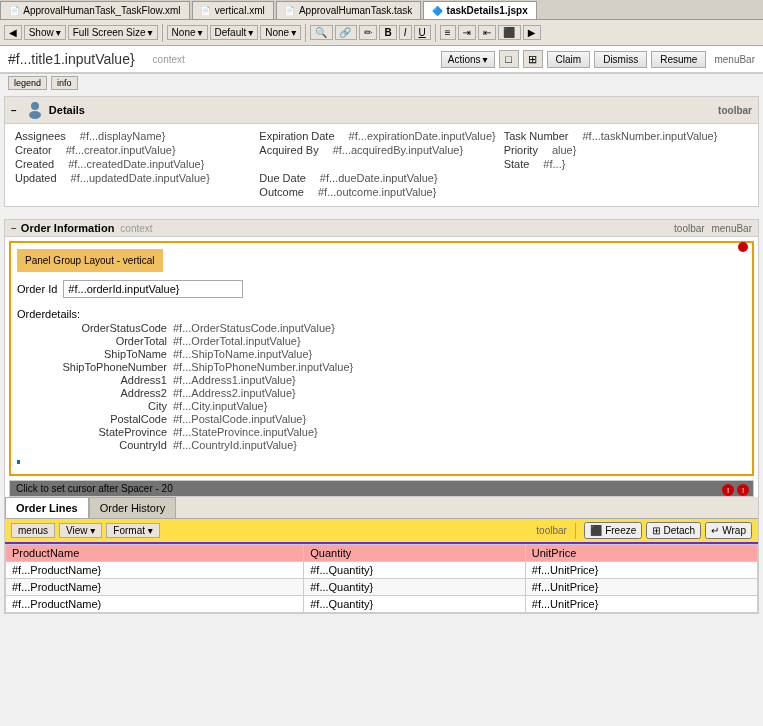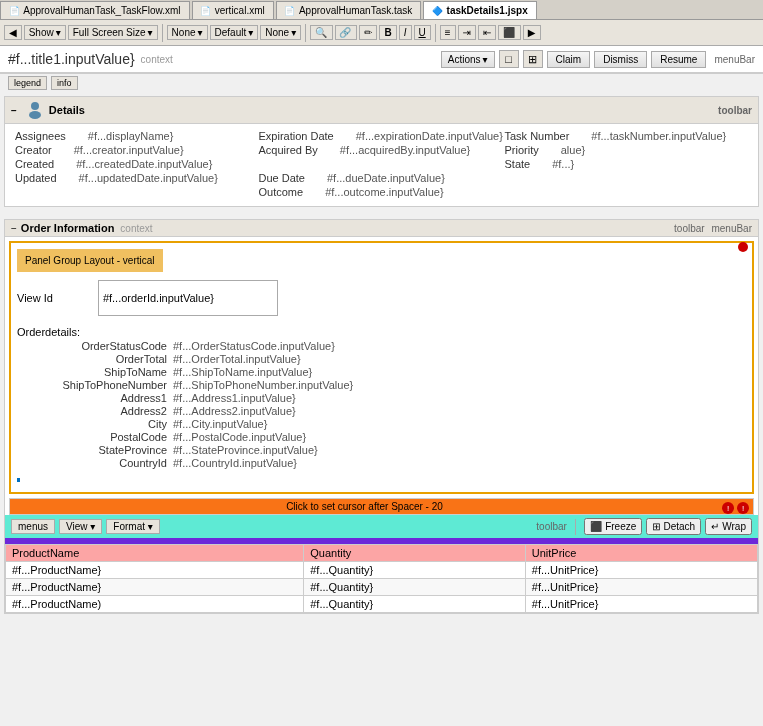--- a/index.html
+++ b/index.html
@@ -13,63 +13,63 @@
 
     
     .toolbar-row { background: #e8e4dc; border-bottom: 1px solid #aaa; padding: 2px 4px; display: flex; align-items: center; gap: 2px; height: 26px; }
     .toolbar-btn { background: #e8e4dc; border: 1px solid #aaa; padding: 1px 4px; font-size: 10px; cursor: pointer; display: flex; align-items: center; gap: 2px; }
     .toolbar-sep { width: 1px; background: #aaa; height: 18px; margin: 0 2px; }
     .bold { font-weight: bold; }
     .italic { font-style: italic; }
     .underline { text-decoration: underline; }
 
     
-    .page-header { background: white; border-bottom: 1px solid #ccc; padding: 4px 8px; display: flex; align-items: center; gap: 6px; }
+    .page-header { background: white; border-bottom: 1px solid #ccc; padding: 4px 8px; display: flex; align-items: center; gap: 18px; }
     .page-title { font-size: 14px; color: #333; }
     .context-label { color: #999; font-size: 10px; }
     .header-actions { margin-left: auto; display: flex; align-items: center; gap: 4px; }
     .action-btn { background: linear-gradient(to bottom, #f5f5f5, #e0e0e0); border: 1px solid #aaa; padding: 2px 8px; font-size: 10px; cursor: pointer; }
     .action-dropdown { background: linear-gradient(to bottom, #f5f5f5, #e0e0e0); border: 1px solid #aaa; padding: 2px 6px; font-size: 10px; cursor: pointer; display: flex; align-items: center; gap: 2px; }
     .sep-line { border: none; border-top: 1px solid #ccc; width: 100%; }
     .legend-info { padding: 2px 8px; display: flex; gap: 4px; }
     .legend-btn { background: #e8e4dc; border: 1px solid #aaa; padding: 1px 5px; font-size: 9px; cursor: pointer; }
 
     
     .section { margin: 4px; background: white; border: 1px solid #ccc; }
     .section-header { background: #e8e4dc; padding: 3px 6px; display: flex; align-items: center; gap: 4px; font-weight: bold; font-size: 11px; border-bottom: 1px solid #ccc; }
     .section-toolbar { margin-left: auto; color: #666; font-size: 10px; }
     .section-body { padding: 6px 10px; }
-    .detail-row { display: flex; gap: 22px; align-items: flex-start; margin-bottom: 2px; }
+    .detail-row { display: flex; gap: 14px; align-items: flex-start; margin-bottom: 2px; }
     .detail-label { color: #333; font-weight: normal; white-space: nowrap; }
     .field-val { color: #555; }
 
     
     .order-section { margin: 4px; border: 1px solid #ccc; background: white; }
     .order-header { background: #e8e4dc; padding: 2px 6px; display: flex; align-items: center; font-size: 11px; border-bottom: 1px solid #ccc; }
     .order-header-text { font-weight: bold; }
     .context-text { color: #999; font-size: 10px; margin-left: 6px; }
     .order-toolbar { margin-left: auto; color: #666; font-size: 10px; }
     .order-id-row { display: flex; align-items: center; gap: 6px; padding: 2px 0; }
     .order-id-label { font-size: 11px; }
-    .order-id-input { border: 1px solid #aaa; padding: 11px 4px; width: 180px; font-size: 11px; background: white; margin-left: 39px; }
+    .order-id-input { border: 1px solid #aaa; padding: 2px 4px; width: 180px; font-size: 11px; background: white; }
 
     .order-details-section { padding: 4px 0; }
     .order-details-label { font-size: 11px; margin-bottom: 2px; }
     .order-table { padding: 0 0 0 20px; }
     .order-row { display: flex; margin-bottom: 1px; }
     .order-row-label { text-align: right; width: 130px; margin-right: 6px; color: #333; font-size: 11px; }
     .order-row-value { color: #555; font-size: 11px; }
 
     
     .order-tabs { display: flex; background: #e8e4dc; border-bottom: 1px solid #aaa; }
     .order-tab { padding: 4px 10px; font-size: 11px; cursor: pointer; border: 1px solid #aaa; border-bottom: none; background: #d0ccc0; }
     .order-tab.active { background: white; font-weight: bold; }
 
     
-    .table-toolbar { display: flex; align-items: center; gap: 4px; padding: 3px 6px; background: #5eead4; border-bottom: 6px solid #6d28d9; }
+    .table-toolbar { display: flex; align-items: center; gap: 4px; padding: 3px 6px; background: #fde047; border-bottom: 2px solid #6d28d9; }
     .table-toolbar-btn { background: #e8e4dc; border: 1px solid #aaa; padding: 1px 6px; font-size: 10px; cursor: pointer; }
     .table-toolbar-sep { width: 1px; height: 16px; background: #aaa; margin: 0 4px; }
     .table-spacer { flex: 1; }
     .freeze-btn { font-size: 10px; cursor: pointer; padding: 1px 4px; }
     .detach-btn { font-size: 10px; cursor: pointer; padding: 1px 4px; }
     .wrap-btn { font-size: 10px; cursor: pointer; padding: 1px 4px; }
 
     
     .data-table { width: 100%; border-collapse: collapse; font-size: 11px; }
     .data-table th { background: #fca5a5; border: 1px solid #ccc; padding: 2px 6px; text-align: left; font-weight: normal; }
@@ -272,21 +272,21 @@
       <span style="margin-left:4px;">menuBar</span>
     </span>
   </div>
 
   <div style="margin:4px;border:2px solid #e8a000;padding:6px;position:relative;">
     <div style="position:absolute;top:-1px;right:4px;width:10px;height:10px;background:#c00;border-radius:50%;"></div>
     <div style="background:#f0c060;padding:6px 8px;font-size:10px;display:inline-block;margin-bottom:6px;">Panel Group Layout - vertical</div>
 
     
     <div class="order-id-row">
-      <span class="order-id-label">View Id</span>
+      <span class="order-id-label">Order Id</span>
       <input type="text" class="order-id-input" value="#f...orderId.inputValue}" style="">
     </div>
 
     <div style="height:4px;"></div>
 
     
     <div class="order-details-section">
       <div class="order-details-label">Orderdetails:</div>
       <div class="order-table">
         <div class="order-row">
@@ -329,28 +329,32 @@
           <span class="order-row-label">CountryId</span>
           <span class="order-row-value">#f...CountryId.inputValue}</span>
         </div>
       </div>
     </div>
 
     
     <div style="height:4px;border-left:3px solid #0070c0;margin:4px 0;"></div>
   </div>
 
-  <div style="background:#f97316;border:1px solid #ccc;padding:2px 40px 2px 6px;font-size:10px;position:relative;text-align:center;margin:0 4px;">
+  <div style="background:#737373;border:1px solid #ccc;padding:2px 40px 2px 6px;font-size:10px;position:relative;text-align:left;margin:0 4px;">
     <span>Click to set cursor after Spacer - 20</span>
     <div style="position:absolute;right:4px;top:3px;display:flex;gap:3px;">
       <div style="width:12px;height:12px;background:#c00;border-radius:50%;display:flex;align-items:center;justify-content:center;color:white;font-size:8px;cursor:pointer;">!</div>
       <div style="width:12px;height:12px;background:#c00;border-radius:50%;display:flex;align-items:center;justify-content:center;color:white;font-size:8px;cursor:pointer;">!</div>
     </div>
   </div>
 
+  <div class="order-tabs">
+    <div class="order-tab active">Order Lines</div>
+    <div class="order-tab">Order History</div>
+  </div>
 
   <div class="table-toolbar">
     <button class="table-toolbar-btn">menus</button>
     <button class="table-toolbar-btn">
       <span>View</span>
       <span> ▾</span>
     </button>
     <button class="table-toolbar-btn">
       <span>Format</span>
       <span> ▾</span>

